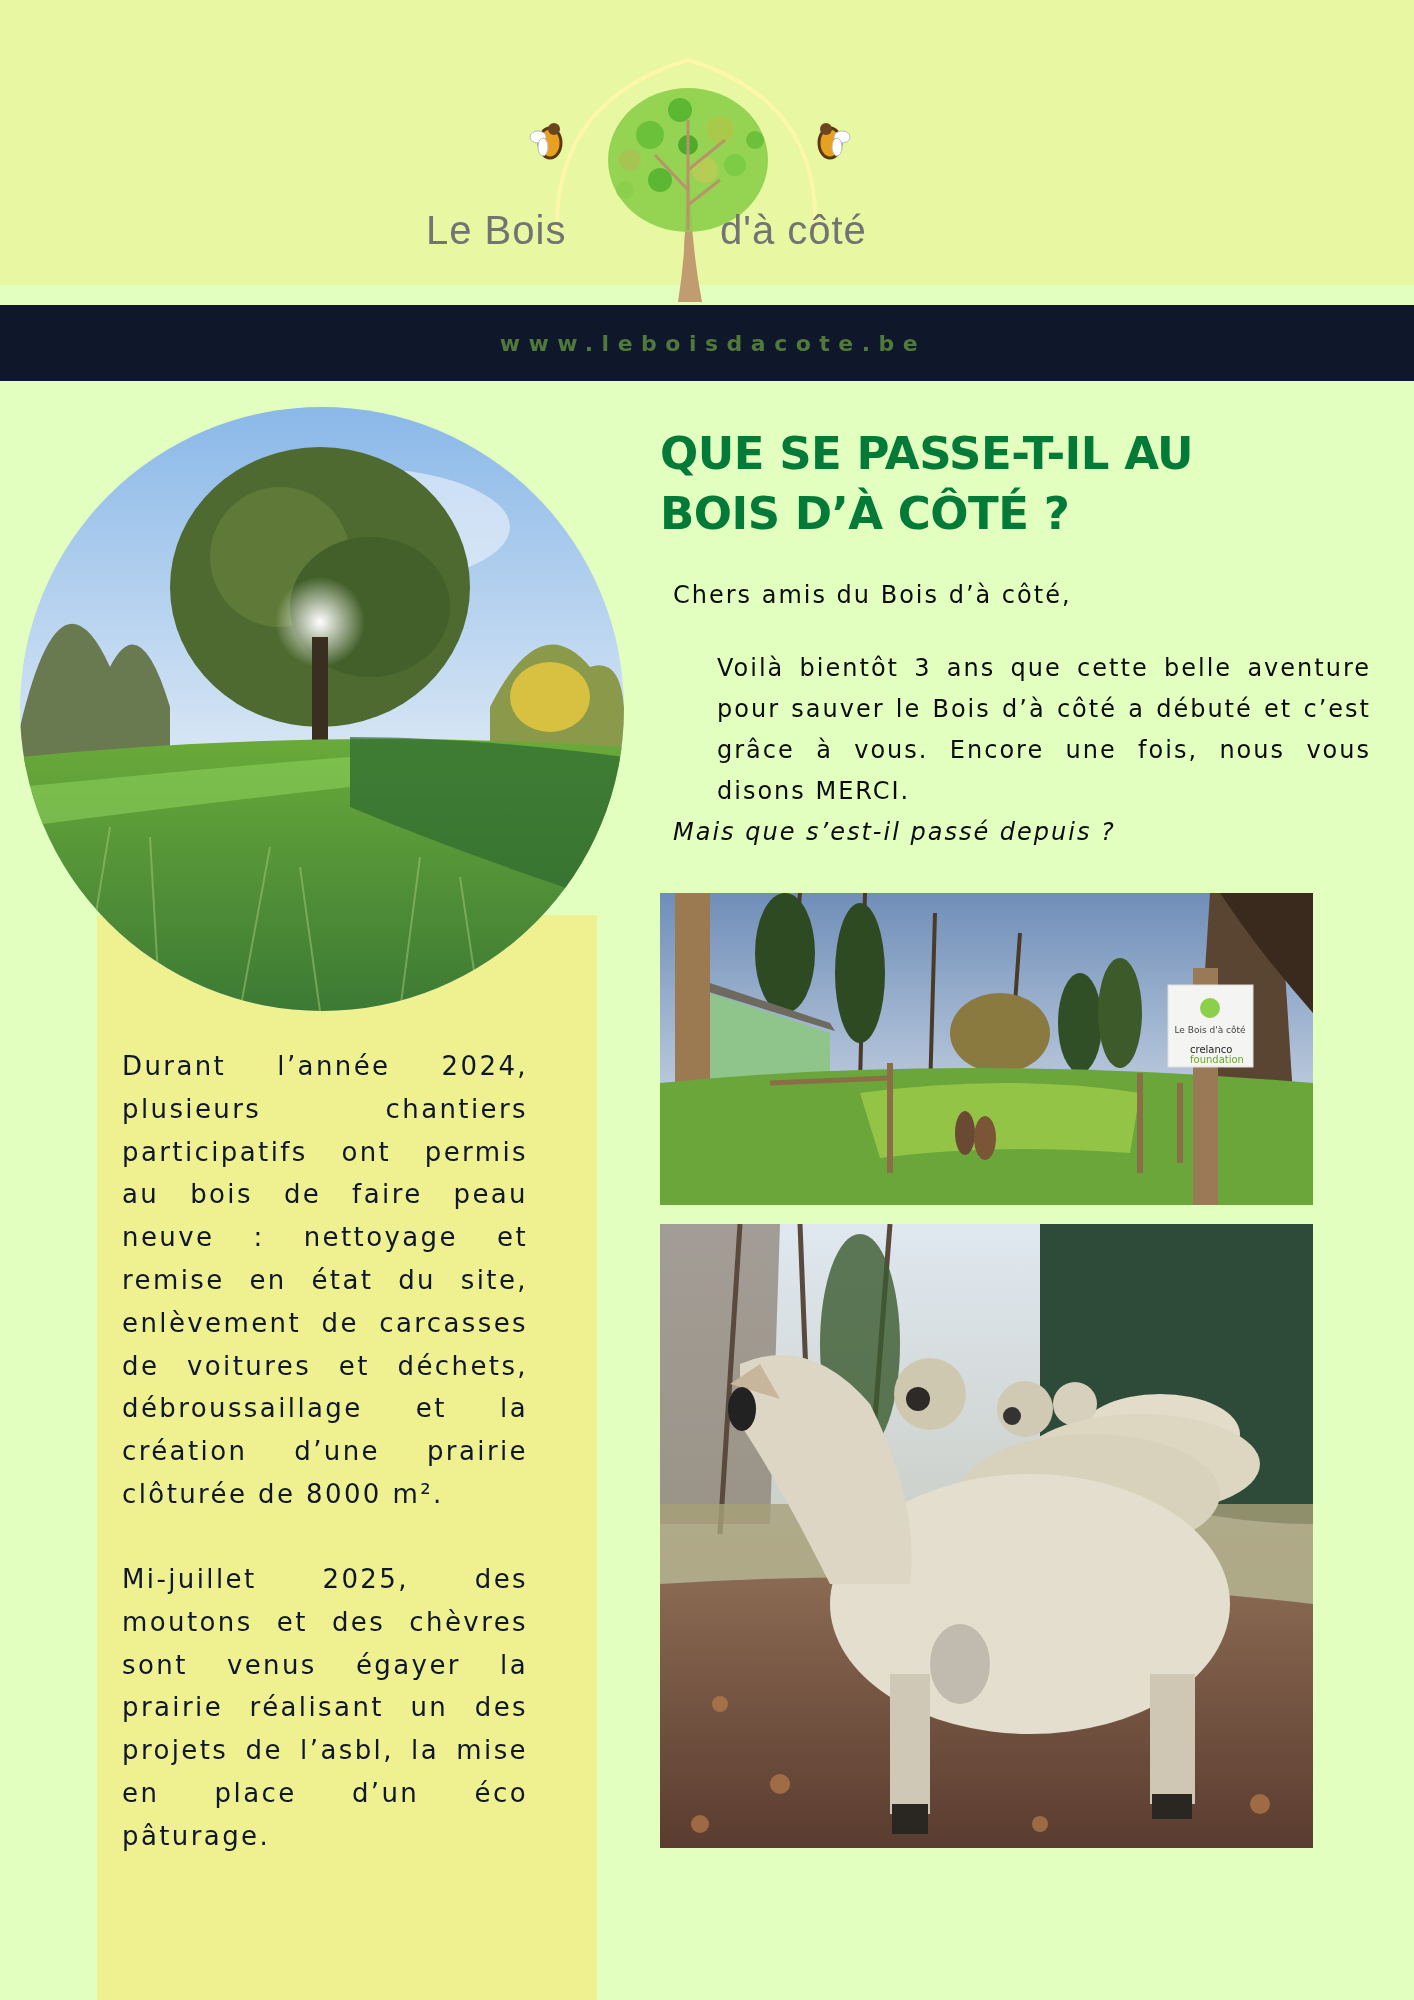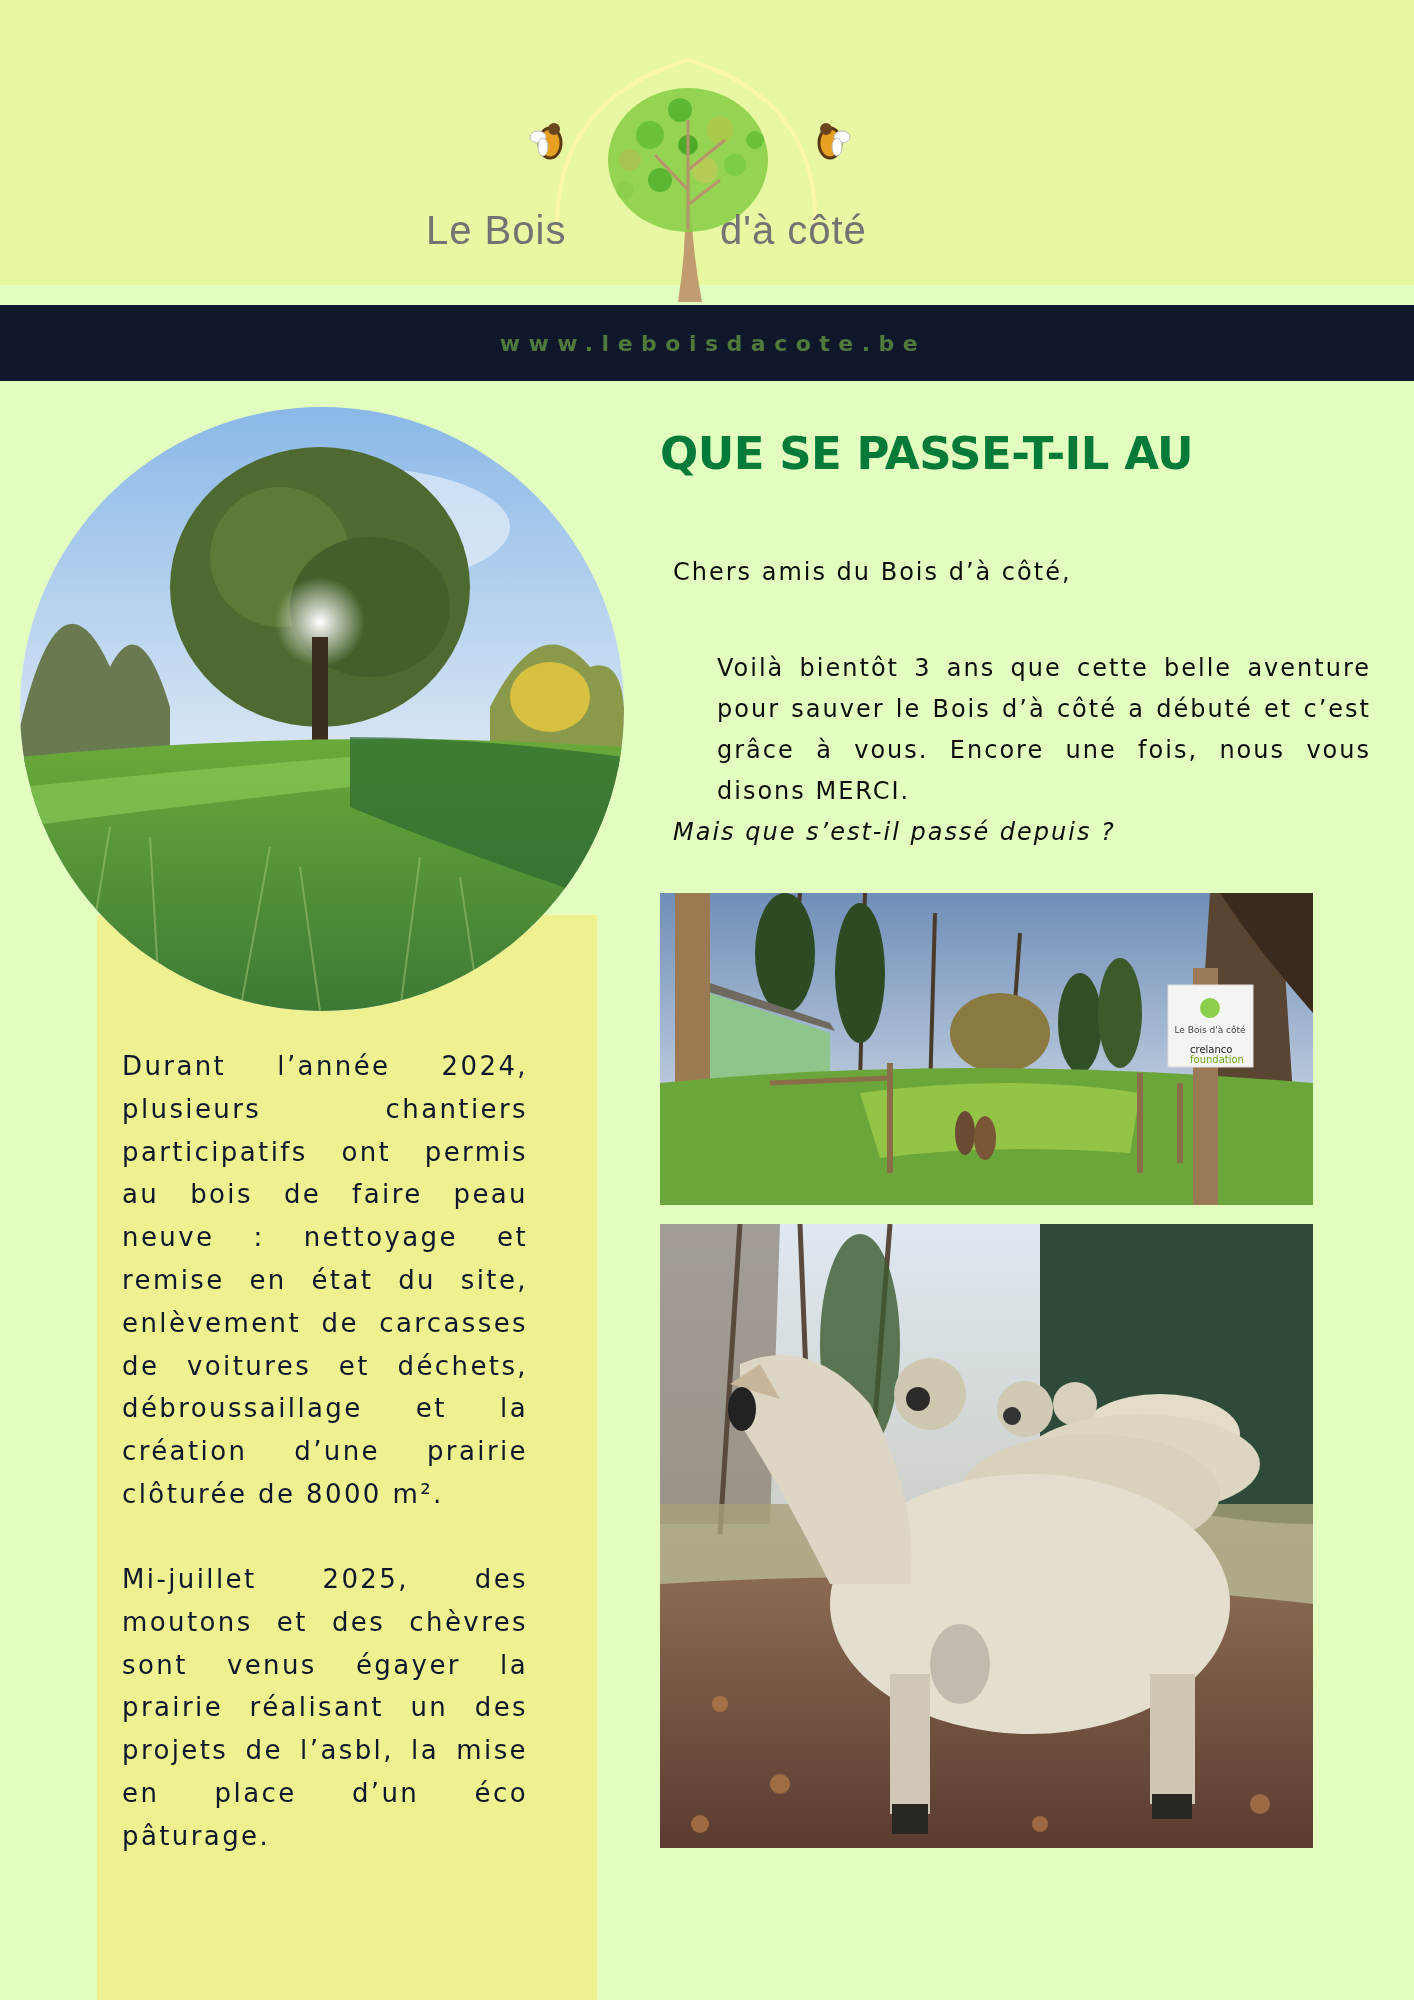--- a/index.html
+++ b/index.html
@@ -63,21 +63,21 @@
   .title {
     position: absolute; left: 660px; top: 424px; width: 690px;
     font-family: "DejaVu Sans", sans-serif; font-weight: bold;
     font-size: 45px; line-height: 60px; color: #037a38;
     letter-spacing: -0.5px;
   }
   .intro {
     position: absolute; left: 673px; width: 654px;
     font-size: 24px; letter-spacing: 2px; line-height: 41px; color: #0c0c0c;
   }
-  .greet { top: 552px; }
+  .greet { top: 575px; }
   .body1 { top: 648px; text-align: justify; margin-left: 44px; }
   .body2 { top: 812px; font-style: italic; }
 
   .photo {
     position: absolute; left: 660px; width: 653px; overflow: hidden;
   }
   .photo1 { top: 893px; height: 312px; text-align: center; }
   .photo2 { top: 1224px; height: 624px; }
   .photo svg, .circle-photo svg { display: block; }
 </style>
@@ -177,20 +177,21 @@
 
 <div class="col-text p1">
   <p>Durant l’année 2024, plusieurs chantiers participatifs ont permis au bois de faire peau neuve : nettoyage et remise en état du site, enlèvement de carcasses de voitures et déchets, débroussaillage et la création d’une prairie clôturée de 8000 m².</p>
 </div>
 <div class="col-text p2">
   <p>Mi-juillet 2025, des moutons et des chèvres sont venus égayer la prairie réalisant un des projets de l’asbl, la mise en place d’un éco pâturage.</p>
 </div>
 
 <h1 class="title">
   <span>QUE SE PASSE-T-IL AU</span><br>
+  <span>BOIS D’À CÔTÉ ?</span>
 </h1>
 
 <p class="intro greet">Chers amis du Bois d’à côté,</p>
 <p class="intro body1">Voilà bientôt 3 ans que cette belle aventure pour sauver le Bois d’à côté a débuté et c’est grâce à vous. Encore une fois, nous vous disons MERCI.</p>
 <p class="intro body2">Mais que s’est-il passé depuis ?</p>
 
 <div class="photo photo1">
   <svg width="653" height="312" viewBox="0 0 653 312">
     <defs>
       <linearGradient id="sky2" x1="0" y1="0" x2="0" y2="1">

